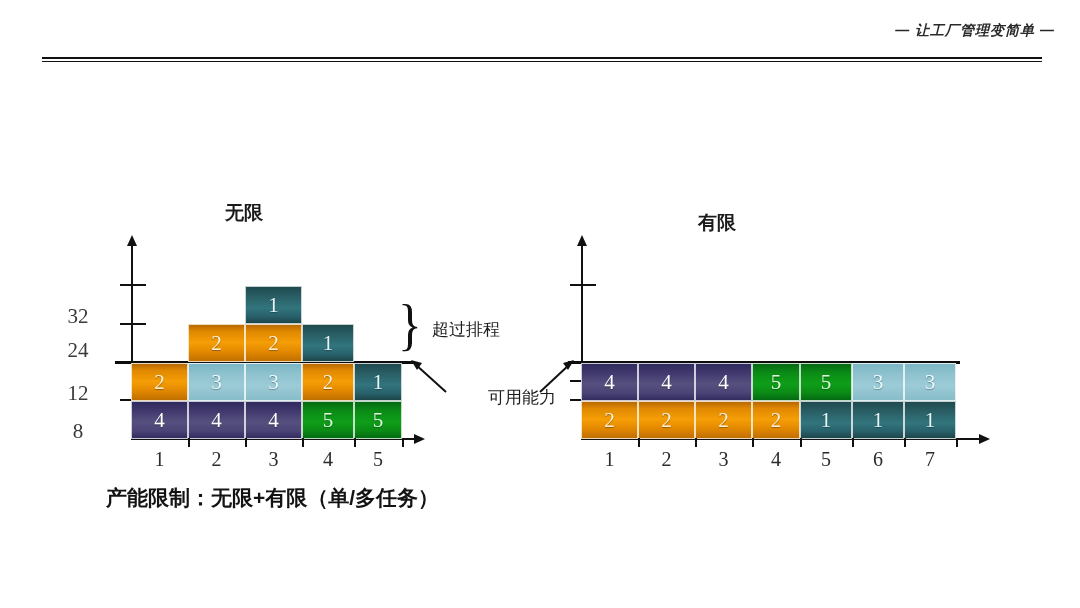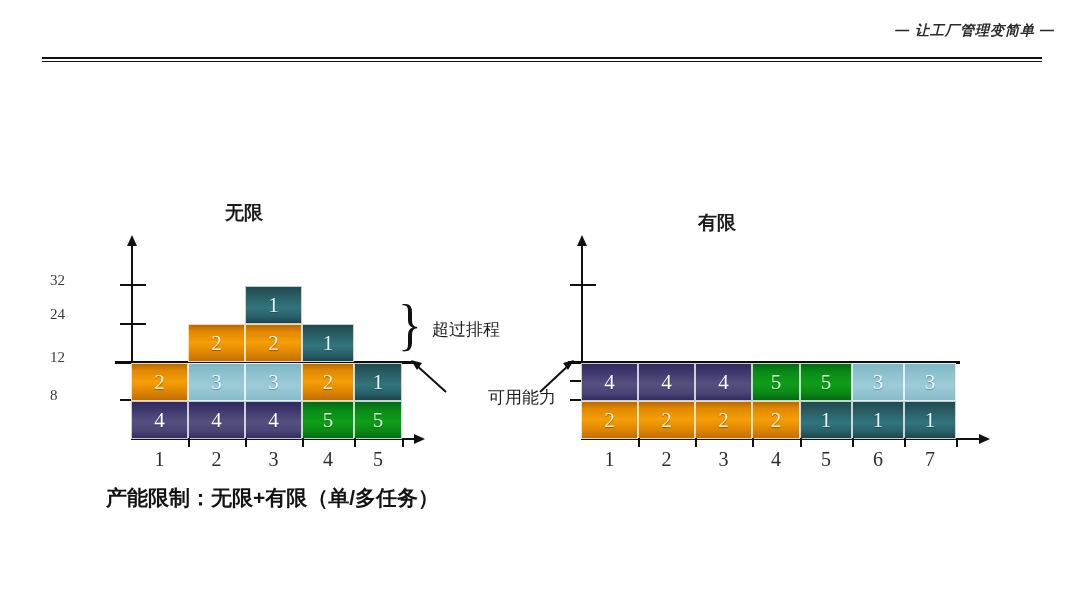--- a/index.html
+++ b/index.html
@@ -82,24 +82,25 @@
     border-left: 11px solid #111;
   }
   .tick {
     position: absolute;
     height: 2px;
     background: #111;
   }
   .ytick-label {
     position: absolute;
     font-family: "Liberation Serif", serif;
-    font-size: 15px;
+    font-size: 21px;
     color: #3a3a3a;
-    text-align: left;
-    white-space: nowrap;
+    text-align: center;
+    white-space: nowrap;
+    margin-top: 32px;
   }
   .xtick-label {
     position: absolute;
     font-family: "Liberation Serif", serif;
     font-size: 20px;
     color: #2b2b2b;
     text-align: center;
     white-space: nowrap;
   }
   .capacity-line {

